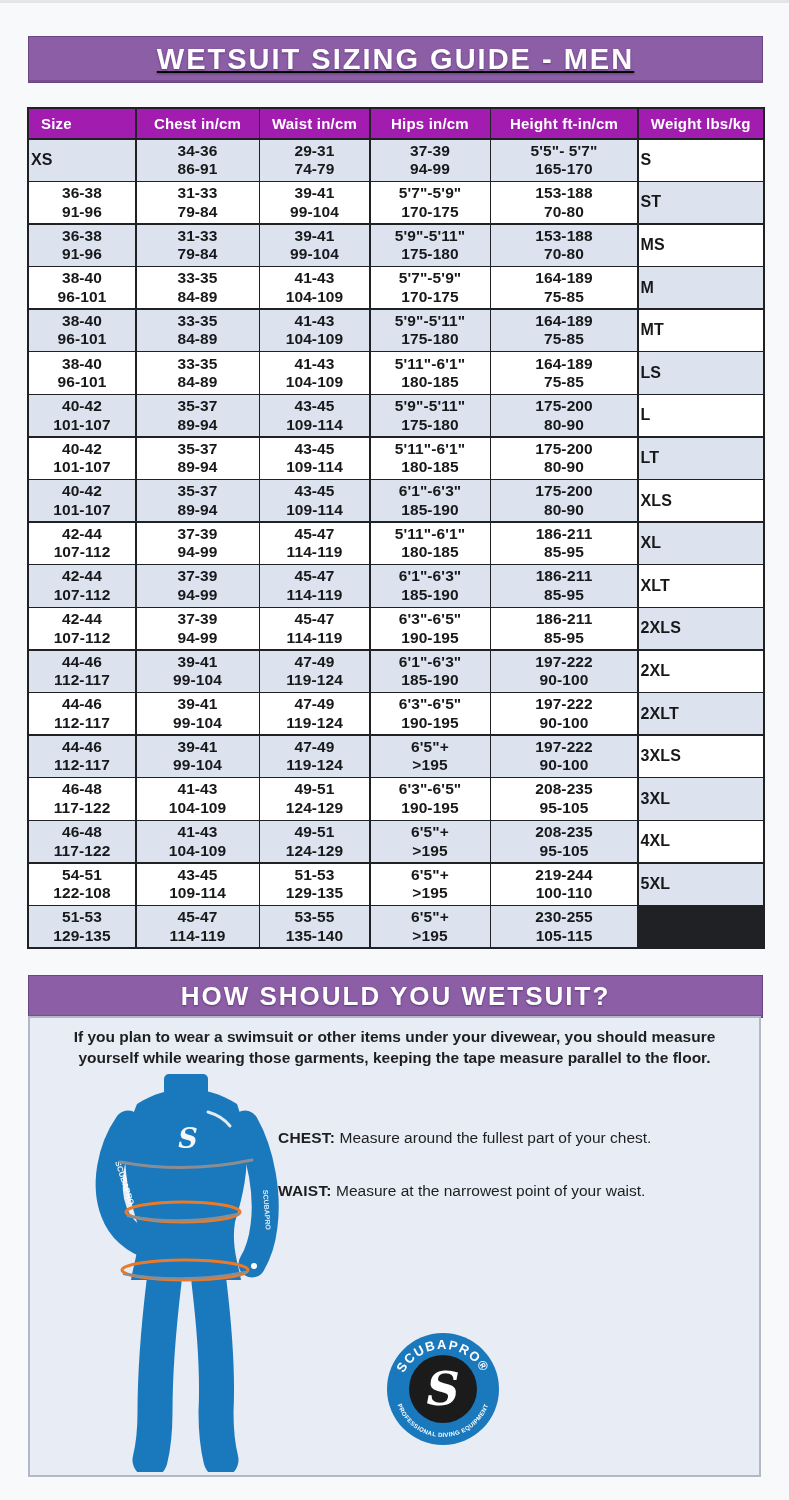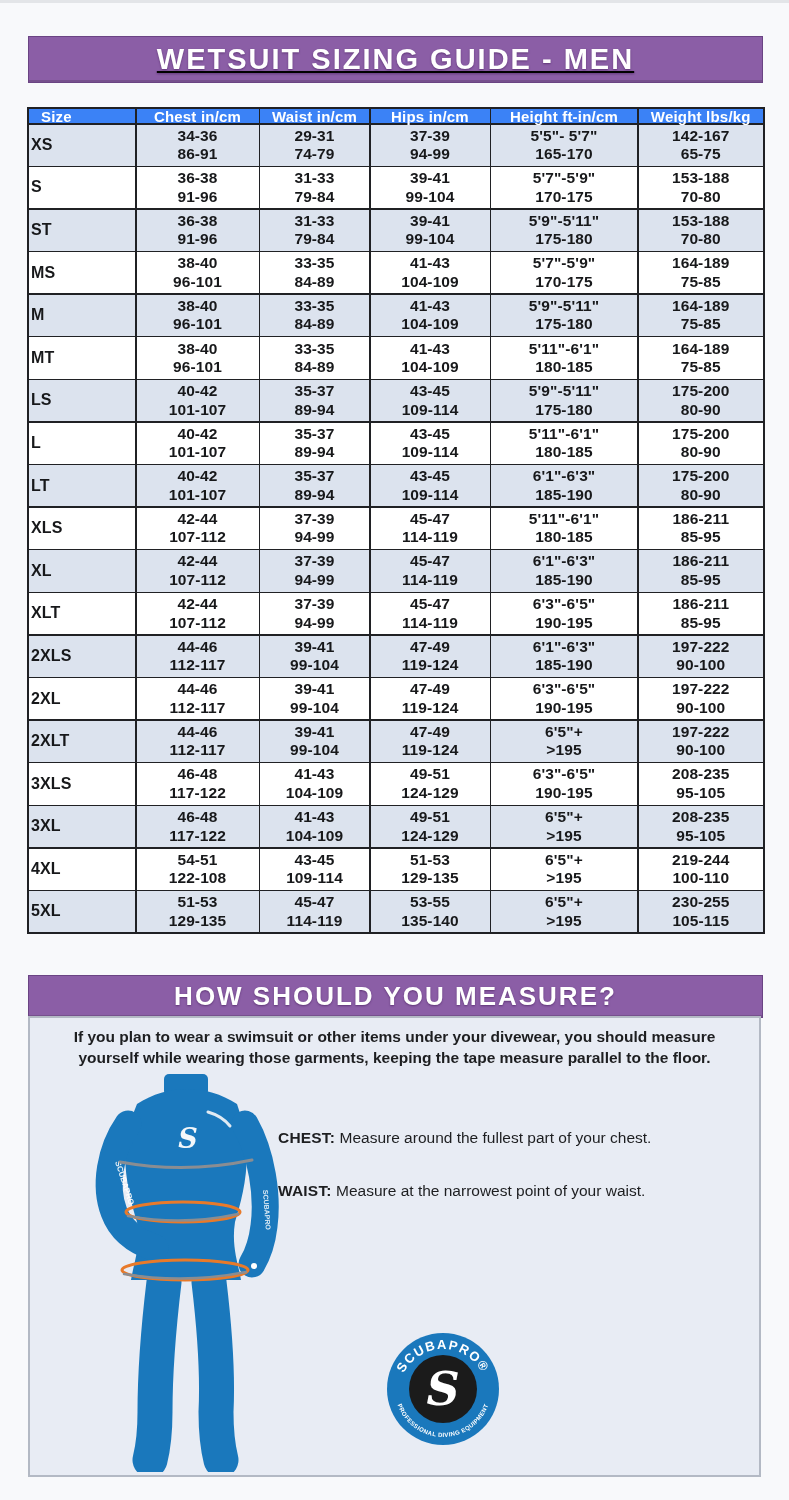--- a/index.html
+++ b/index.html
@@ -13,21 +13,21 @@
              text-shadow:0 1px 2px rgba(60,20,80,.55);}
   .title-banner{top:33px;height:45px;text-decoration:underline;}
   .title-banner h1{font-size:29px;}
   .measure-banner{top:972px;height:41px;}
   .measure-banner h1{font-size:26px;}
 
   
   .tbl{position:absolute;left:27px;top:104px;width:738px;display:grid;
        grid-template-columns:106px 122px 109px 119px 146px 1fr;
        gap:1.5px;background:#202124;border:2px solid #202124;box-sizing:border-box;}
-  .th{background:#3b82f6;color:#fff;font-weight:bold;font-size:15px;height:14px;
+  .th{background:#a21caf;color:#fff;font-weight:bold;font-size:15px;height:29px;
       display:flex;align-items:center;justify-content:center;letter-spacing:.2px;}
   .th.first{justify-content:flex-start;padding-left:12px;}
   .td{background:#ffffff;color:#17181a;font-weight:bold;font-size:15.5px;height:41.1px;
       display:flex;flex-direction:column;align-items:center;justify-content:center;line-height:18.5px;letter-spacing:.1px;}
   .td.alt{background:#dce3ee;}
   .td.size{align-items:flex-start;padding-left:2px;font-size:16px;}
 
   
   .panel{position:absolute;left:28px;top:1013px;width:733px;height:461px;box-sizing:border-box;
          background:#e8ecf4;border:2px solid #b3b9c4;padding-left:8px;}
@@ -65,24 +65,20 @@
         <span>74-79</span>
       </div>
       <div class="td alt">
         <span>37-39</span>
         <span>94-99</span>
       </div>
       <div class="td alt">
         <span>5'5"- 5'7"</span>
         <span>165-170</span>
       </div>
-      <div class="td alt">
-        <span>142-167</span>
-        <span>65-75</span>
-      </div>
       <div class="td size">S</div>
       <div class="td">
         <span>36-38</span>
         <span>91-96</span>
       </div>
       <div class="td">
         <span>31-33</span>
         <span>79-84</span>
       </div>
       <div class="td">
@@ -450,21 +446,21 @@
         <span>6'5"+</span>
         <span>&gt;195</span>
       </div>
       <div class="td alt">
         <span>230-255</span>
         <span>105-115</span>
       </div>
     </div>
 
   <div class="banner measure-banner">
-    <h1>HOW SHOULD YOU MEASURE?</h1>
+    <h1>HOW SHOULD YOU WETSUIT?</h1>
   </div>
 
   <div class="panel">
     <div class="intro">If you plan to wear a swimsuit or other items under your divewear, you should measure yourself while wearing those garments, keeping the tape measure parallel to the floor.</div>
 
     <div class="figure-box">
       <svg width="258" height="402" viewBox="0 0 258 402">
 
         <rect x="106" y="4" width="44" height="22" rx="5" fill="#1a78bc"></rect>
 

